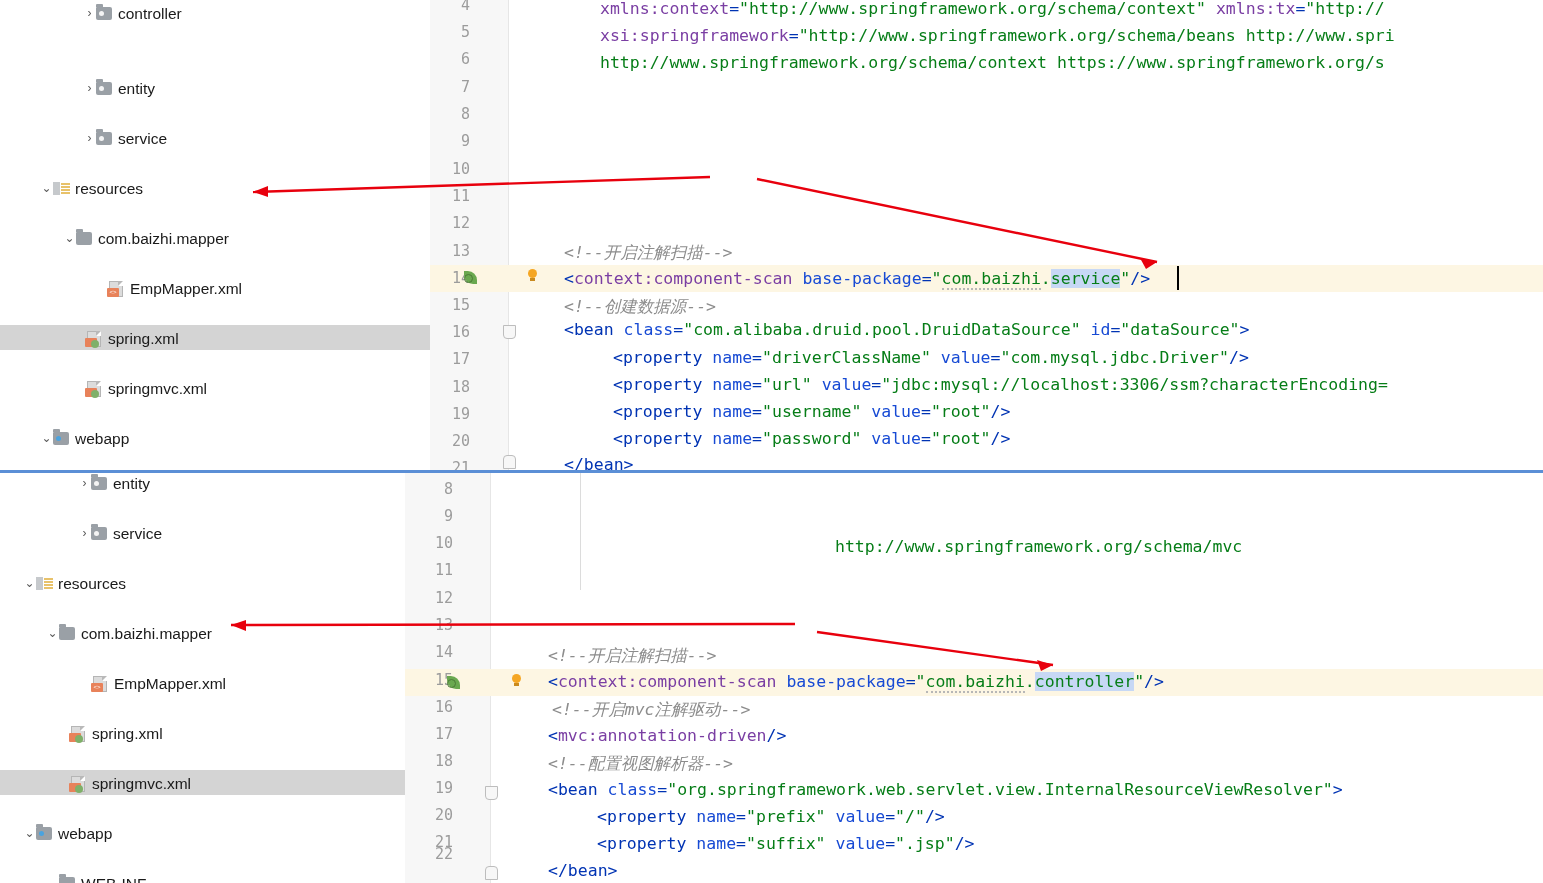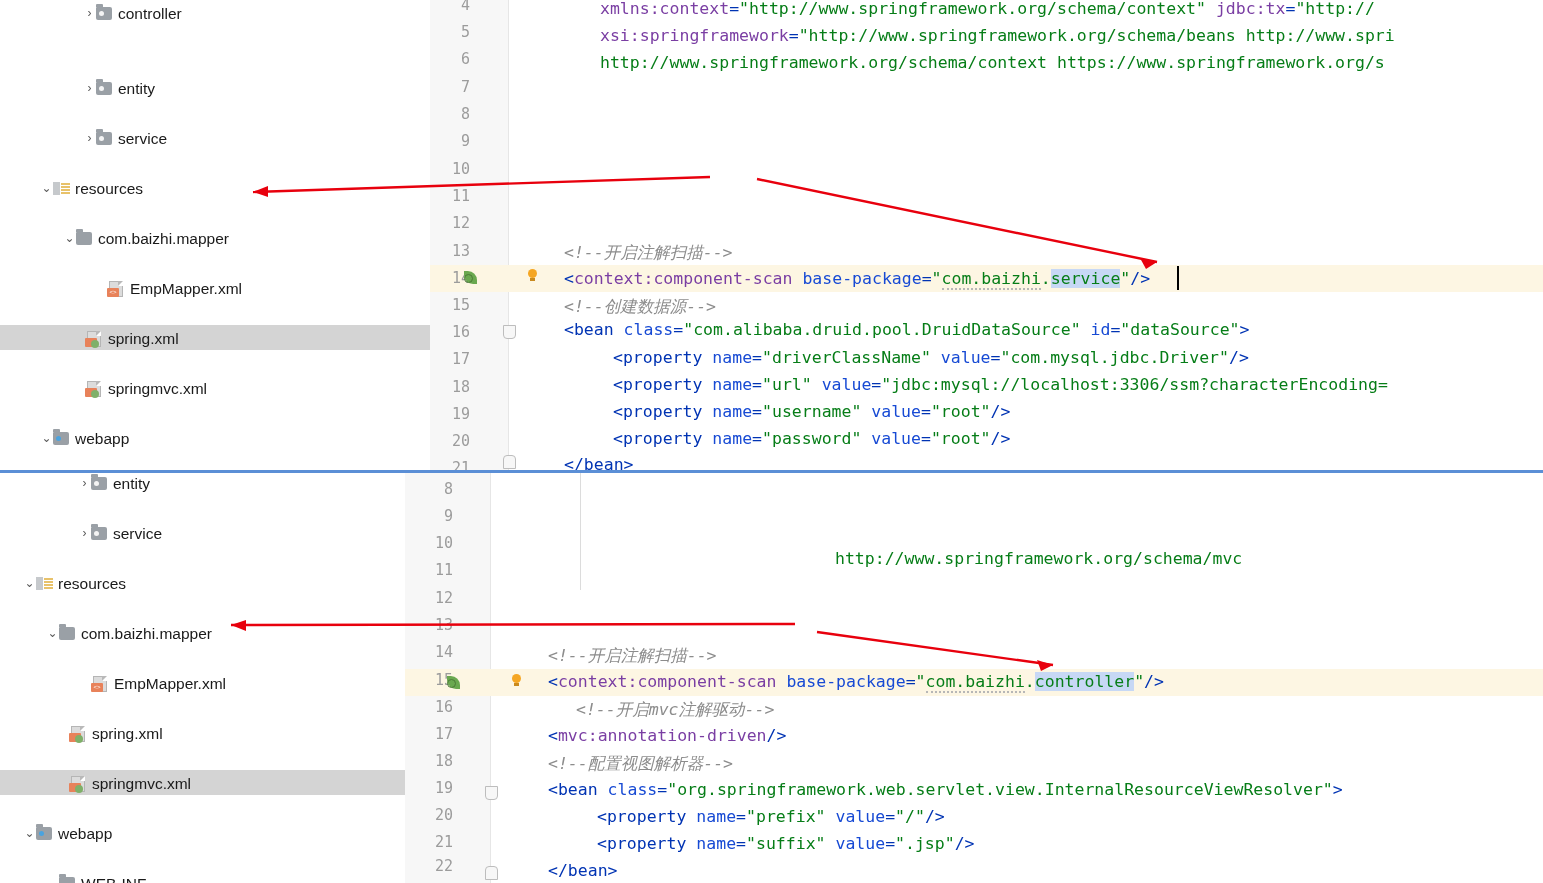--- a/index.html
+++ b/index.html
@@ -142,21 +142,21 @@
     <span class="lf"></span>
       <span class="mg"></span>
   </div>
   <div class="bulb" style="left:527px;top:269px;">
     <span class="b"></span>
       <span class="s"></span>
   </div>
   <div class="fold-marker" style="left:503px;top:325px;border-radius:0 0 4px 4px;"></div>
   <div class="fold-marker" style="left:503px;top:455px;border-radius:4px 4px 0 0;"></div>
 
-  <div class="code" style="left:600px;top:-1px;"><span class="ns">xmlns:context</span><span class="tag">=</span><span class="str">"http://www.springframework.org/schema/context"</span> <span class="ns">jdbc:tx</span><span class="tag">=</span><span class="str">"http://</span></div>
+  <div class="code" style="left:600px;top:-1px;"><span class="ns">xmlns:context</span><span class="tag">=</span><span class="str">"http://www.springframework.org/schema/context"</span> <span class="ns">xmlns:tx</span><span class="tag">=</span><span class="str">"http://</span></div>
   <div class="code" style="left:600px;top:26px;"><span class="ns">xsi:springframework</span><span class="tag">=</span><span class="str">"http://www.springframework.org/schema/beans http://www.spri</span></div>
   <div class="code" style="left:600px;top:53px;"><span class="str">http://www.springframework.org/schema/context https://www.springframework.org/s</span></div>
   <div class="code cmt" style="left:564px;top:242px;">&lt;!--开启注解扫描--&gt;</div>
   <div class="code" style="left:564px;top:269px;"><span class="tag">&lt;</span><span class="ns">context:component-scan</span> <span class="attr">base-package</span><span class="tag">=</span><span class="str">"</span><span class="str squig">com.baizhi</span><span class="str">.</span><span class="str sel-tok">service</span><span class="str">"</span><span class="tag">/&gt;</span></div>
   <div class="code cmt" style="left:564px;top:296px;">&lt;!--创建数据源--&gt;</div>
   <div class="code" style="left:564px;top:320px;"><span class="tag">&lt;bean</span> <span class="attr">class</span><span class="tag">=</span><span class="str">"com.alibaba.druid.pool.DruidDataSource"</span> <span class="attr">id</span><span class="tag">=</span><span class="str">"dataSource"</span><span class="tag">&gt;</span></div>
   <div class="code" style="left:613px;top:348px;"><span class="tag">&lt;property</span> <span class="attr">name</span><span class="tag">=</span><span class="str">"driverClassName"</span> <span class="attr">value</span><span class="tag">=</span><span class="str">"com.mysql.jdbc.Driver"</span><span class="tag">/&gt;</span></div>
   <div class="code" style="left:613px;top:375px;"><span class="tag">&lt;property</span> <span class="attr">name</span><span class="tag">=</span><span class="str">"url"</span> <span class="attr">value</span><span class="tag">=</span><span class="str">"jdbc:mysql://localhost:3306/ssm?characterEncoding=</span></div>
   <div class="code" style="left:613px;top:402px;"><span class="tag">&lt;property</span> <span class="attr">name</span><span class="tag">=</span><span class="str">"username"</span> <span class="attr">value</span><span class="tag">=</span><span class="str">"root"</span><span class="tag">/&gt;</span></div>
   <div class="code" style="left:613px;top:429px;"><span class="tag">&lt;property</span> <span class="attr">name</span><span class="tag">=</span><span class="str">"password"</span> <span class="attr">value</span><span class="tag">=</span><span class="str">"root"</span><span class="tag">/&gt;</span></div>
@@ -222,38 +222,38 @@
     <div class="gl" style="top:116px;">12</div>
     <div class="gl" style="top:143px;">13</div>
     <div class="gl" style="top:170px;">14</div>
     <div class="gl" style="top:198px;">15</div>
     <div class="gl" style="top:225px;">16</div>
     <div class="gl" style="top:252px;">17</div>
     <div class="gl" style="top:279px;">18</div>
     <div class="gl" style="top:306px;">19</div>
     <div class="gl" style="top:333px;">20</div>
     <div class="gl" style="top:360px;">21</div>
-    <div class="gl" style="top:384px;">22</div>
+    <div class="gl" style="top:372px;">22</div>
   </div>
 
   <div class="beanico" style="left:446px;top:202px;">
     <span class="lf"></span>
       <span class="mg"></span>
   </div>
   <div class="bulb" style="left:511px;top:201px;">
     <span class="b"></span>
       <span class="s"></span>
   </div>
   <div class="fold-marker" style="left:485px;top:313px;border-radius:0 0 4px 4px;"></div>
   <div class="fold-marker" style="left:485px;top:393px;border-radius:4px 4px 0 0;"></div>
 
-  <div class="code" style="left:835px;top:64px;margin-top:12px;"><span class="str">http://www.springframework.org/schema/mvc</span></div>
+  <div class="code" style="left:835px;top:64px;"><span class="str">http://www.springframework.org/schema/mvc</span></div>
   <div class="code cmt" style="left:548px;top:172px;">&lt;!--开启注解扫描--&gt;</div>
   <div class="code" style="left:548px;top:199px;"><span class="tag">&lt;</span><span class="ns">context:component-scan</span> <span class="attr">base-package</span><span class="tag">=</span><span class="str">"</span><span class="str squig">com.baizhi</span><span class="str">.</span><span class="str sel-tok">controller</span><span class="str">"</span><span class="tag">/&gt;</span></div>
-  <div class="code cmt" style="left:576px;top:226px;">&lt;!--开启mvc注解驱动--&gt;</div>
+  <div class="code cmt" style="left:552px;top:226px;">&lt;!--开启mvc注解驱动--&gt;</div>
   <div class="code" style="left:548px;top:253px;"><span class="tag">&lt;</span><span class="ns">mvc:annotation-driven</span><span class="tag">/&gt;</span></div>
   <div class="code cmt" style="left:548px;top:280px;">&lt;!--配置视图解析器--&gt;</div>
   <div class="code" style="left:548px;top:307px;"><span class="tag">&lt;bean</span> <span class="attr">class</span><span class="tag">=</span><span class="str">"org.springframework.web.servlet.view.InternalResourceViewResolver"</span><span class="tag">&gt;</span></div>
   <div class="code" style="left:597px;top:334px;"><span class="tag">&lt;property</span> <span class="attr">name</span><span class="tag">=</span><span class="str">"prefix"</span> <span class="attr">value</span><span class="tag">=</span><span class="str">"/"</span><span class="tag">/&gt;</span></div>
   <div class="code" style="left:597px;top:361px;"><span class="tag">&lt;property</span> <span class="attr">name</span><span class="tag">=</span><span class="str">"suffix"</span> <span class="attr">value</span><span class="tag">=</span><span class="str">".jsp"</span><span class="tag">/&gt;</span></div>
   <div class="code" style="left:548px;top:388px;"><span class="tag">&lt;/bean&gt;</span></div>
 </div>
 
 <svg class="ann" viewBox="0 0 1543 883">
 

